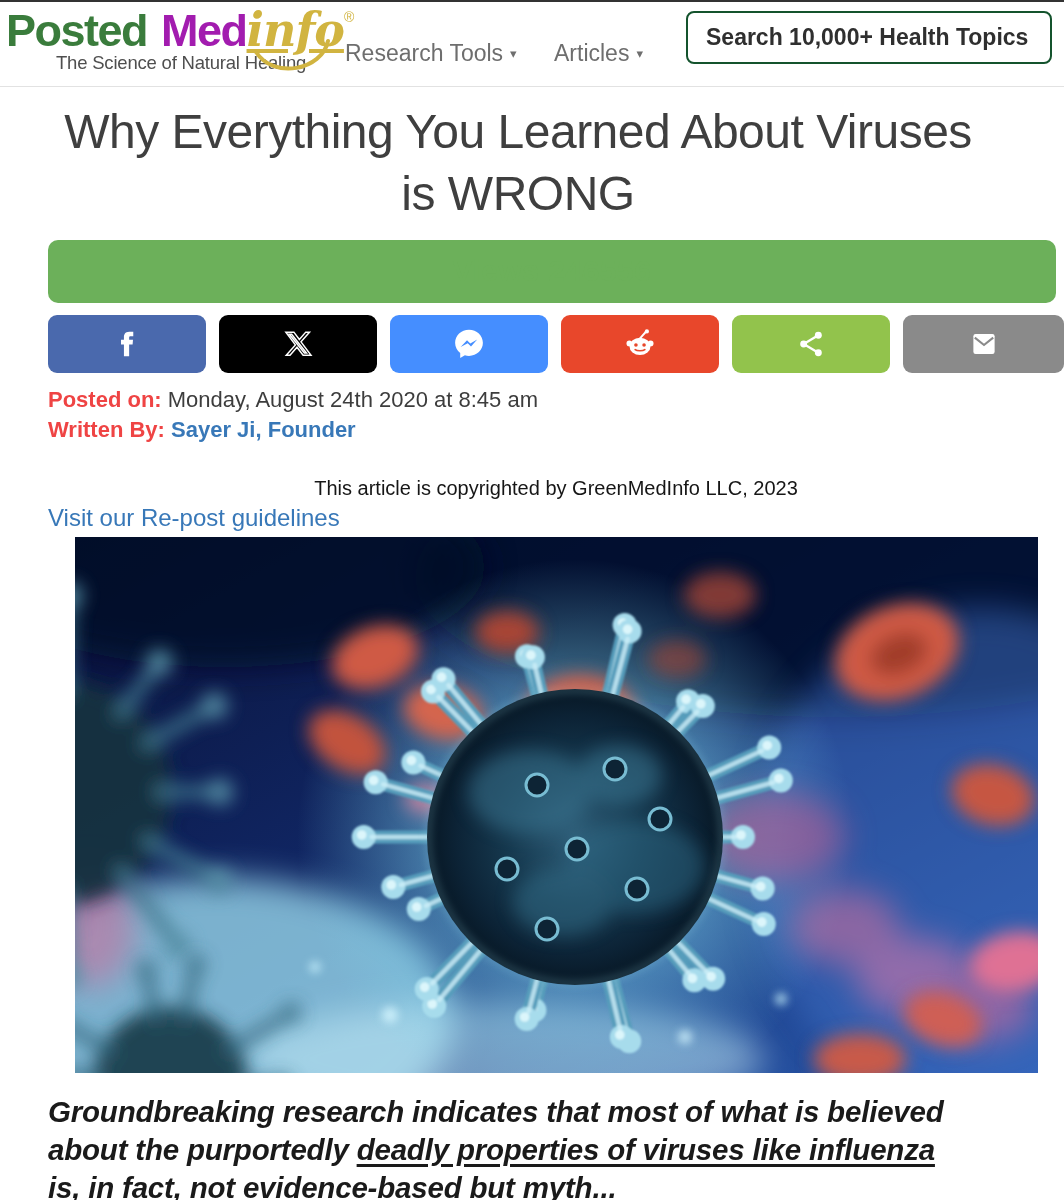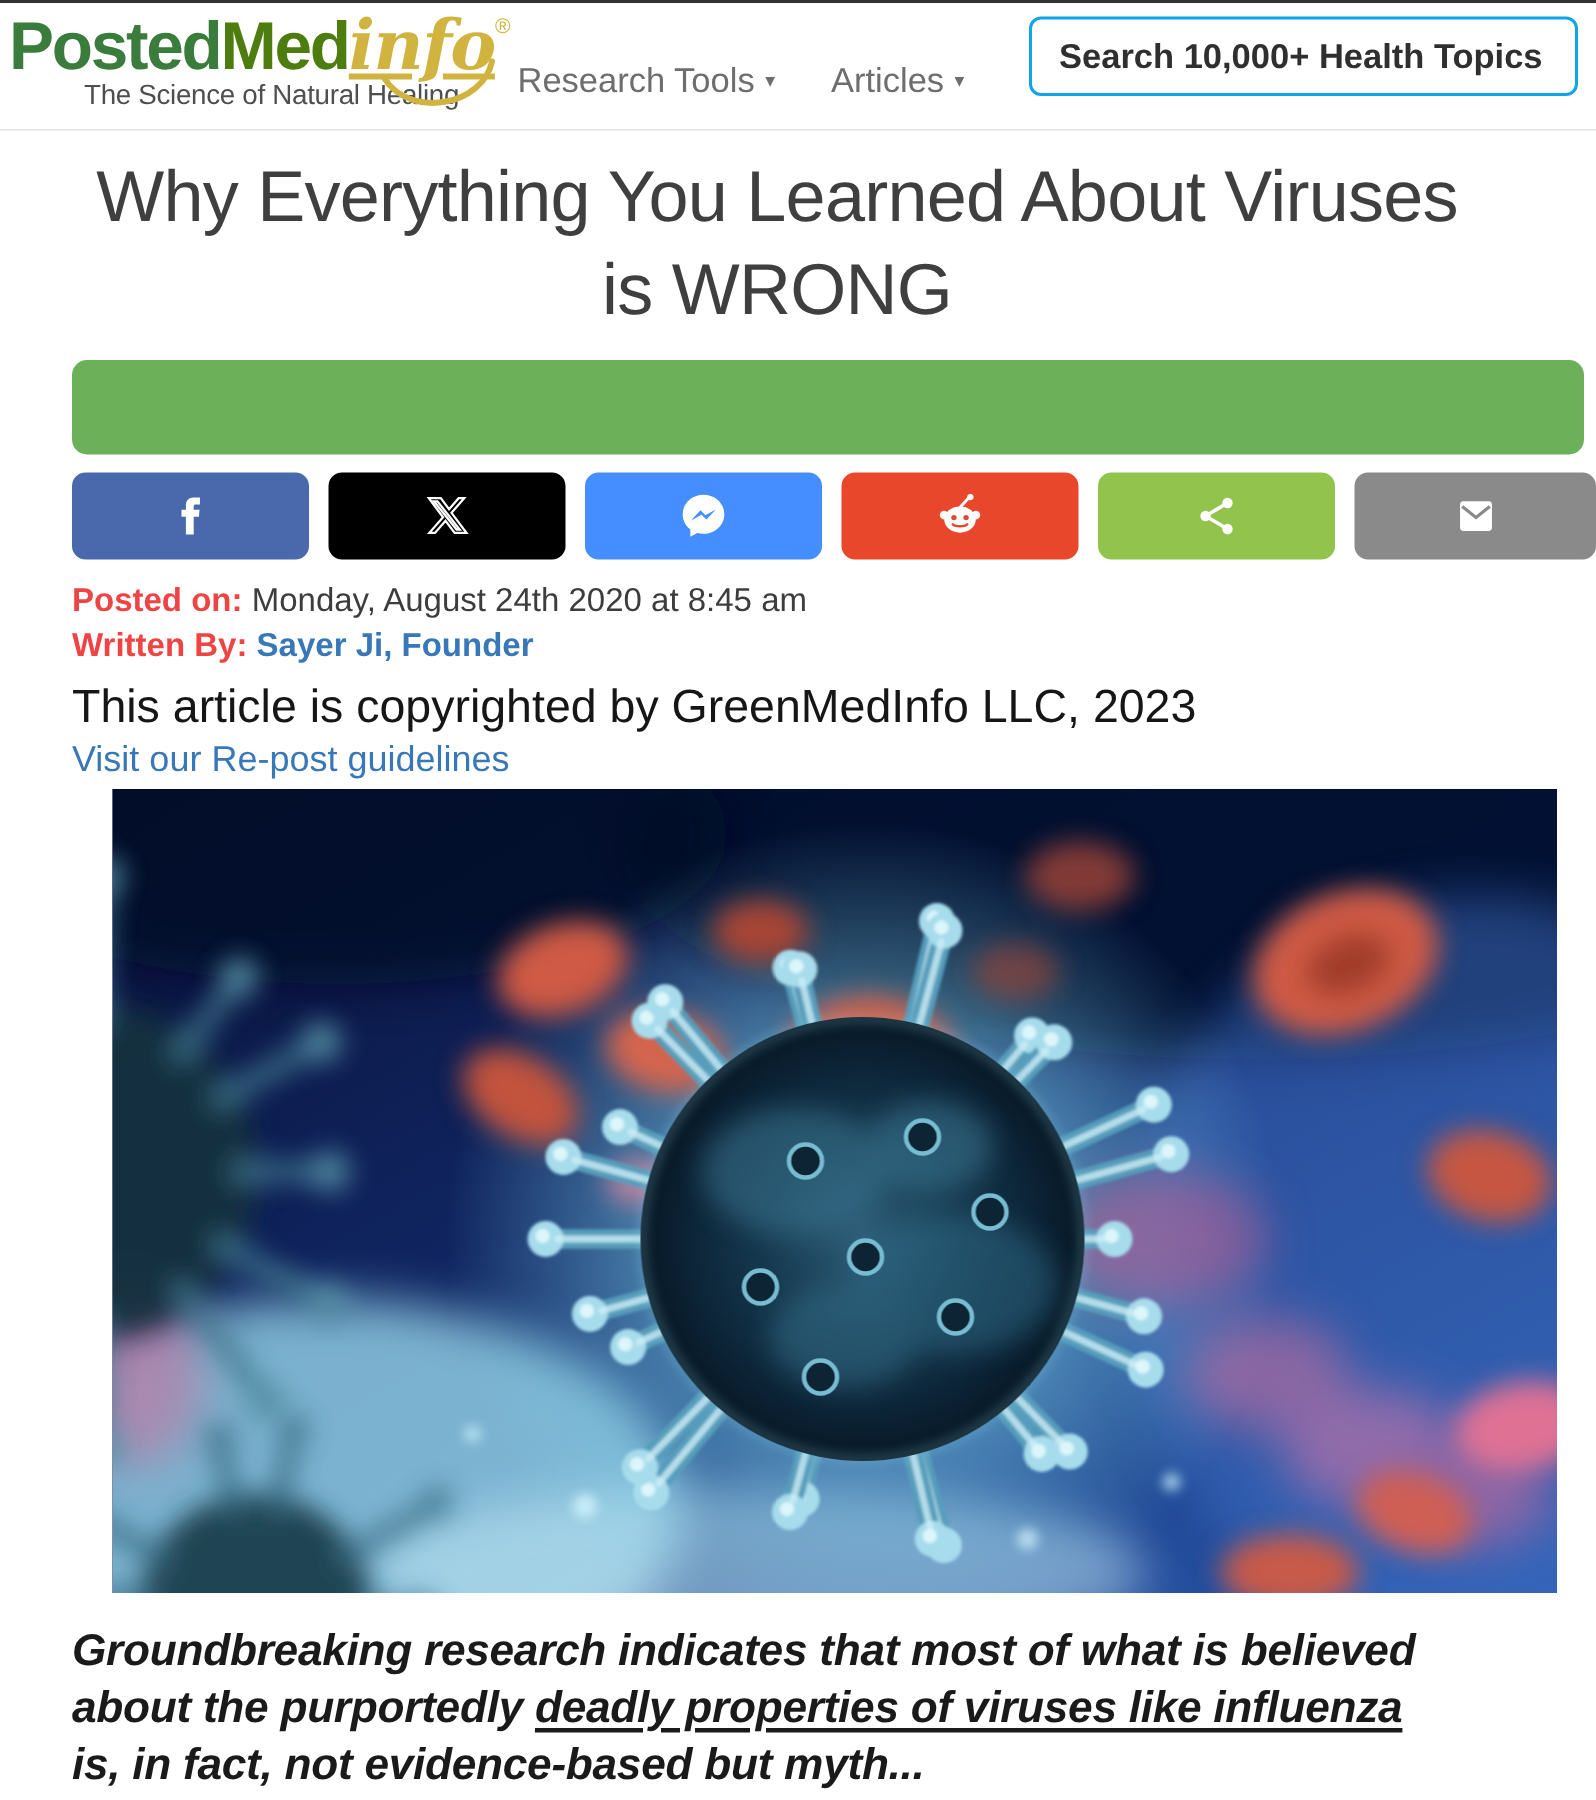--- a/index.html
+++ b/index.html
@@ -8,33 +8,33 @@
     width:1064px; height:1200px; background:#ffffff; overflow:hidden; position:relative;
     font-family:"Liberation Sans", sans-serif;
   }
   .topline { position:absolute; top:0; left:0; width:1064px; height:2px; background:#333333; z-index:5; }
 
   
   header { position:relative; height:87px; border-bottom:1px solid #e2e2e2; background:#fff; }
   .logo { position:absolute; left:6px; top:7px; cursor:pointer; white-space:nowrap; }
   .logo-line { font-size:45px; font-weight:bold; letter-spacing:-1.5px; line-height:1.02; }
   .lg-green { color:#3a7c3c; }
-  .lg-med   { color:#4d7c0f; }
+  .lg-med   { color:#a21caf;margin-left:14px; }
   .lg-info  { font-family:"DejaVu Serif", serif; font-style:italic; font-weight:bold; color:#d1b440; font-size:46px; letter-spacing:-1px;text-decoration:underline; }
   .lg-reg   { color:#d1b440; font-size:14px; vertical-align:24px; font-weight:normal; font-family:"Liberation Sans",sans-serif; }
   .tagline  { font-size:18.5px; color:#4f4f4f; margin:-2px 0 0 50px; letter-spacing:-0.2px; }
   .swoosh { position:absolute; left:250px; top:38px; pointer-events:none; }
 
   .nav-item { position:absolute; top:24px; font-size:23px; color:#6e6e6e; cursor:pointer; white-space:nowrap;margin-top:16px; }
   .nav-research { left:345px; }
   .nav-articles { left:554px; }
   .caret { font-size:13px; margin-left:7px; vertical-align:3px; color:#6e6e6e; }
 
   .search-box { position:absolute; left:686px; top:11px; width:366px; height:53px;
-    border:2px solid #0ea5e9; border-radius:8px; background:#fff;
+    border:2px solid #14532d; border-radius:8px; background:#fff;
     display:flex; align-items:center; padding-left:18px;
     font-size:23px; font-weight:bold; color:#2f2f2f; cursor:pointer; white-space:nowrap; }
 
   
   main { padding-left:48px; }
   h1.title { margin:14px 0 0; font-size:48px; font-weight:400; color:#3f3f3f;
     line-height:1.3; width:940px; letter-spacing:-0.5px;text-align:center; }
 
   .views-banner { margin-top:14px; width:1008px; height:63px; border-radius:10px;
     display:flex; align-items:center; justify-content:center;
@@ -43,21 +43,21 @@
   .share-row { margin-top:12px; display:flex; gap:13px; width:1016px; height:58px; }
   .share-btn { width:158px; height:58px; border:none; border-radius:9px; padding:0;
     display:flex; align-items:center; justify-content:center; cursor:pointer; }
   .share-btn:last-child { width:161px; }
   .share-btn svg { display:block; }
 
   .meta { margin-top:12px; font-size:22px; color:#3d3d3d; line-height:30px; }
   .meta-label { font-weight:bold; color:#ef4444; }
   .author-link { color:#3878b8; font-weight:bold; text-decoration:none; cursor:pointer; }
 
-  .copyright { margin-top:8px; font-size:31px; color:#161616; }
+  .copyright { margin-top:32px; font-size:20px; color:#161616;text-align:center; }
   .repost-link { display:inline-block; margin-top:4px; font-size:24px; font-weight:normal; color:#3878b8; text-decoration:none; cursor:pointer; }
 
   .hero { margin:5px 0 0 27px; width:963px; height:536px; position:relative; background:#0c1440; overflow:hidden; }
   .hero svg { position:absolute; top:0; left:0; }
 
   .excerpt { margin-top:20px; width:912px; font-size:29.5px; font-weight:bold; font-style:italic;
     color:#1a1a1a; line-height:1.3; letter-spacing:-0.2px; }
   .excerpt a { color:inherit; text-decoration:underline; text-decoration-thickness:2.5px; text-underline-offset:4px; cursor:pointer; }
 </style>
 </head>

